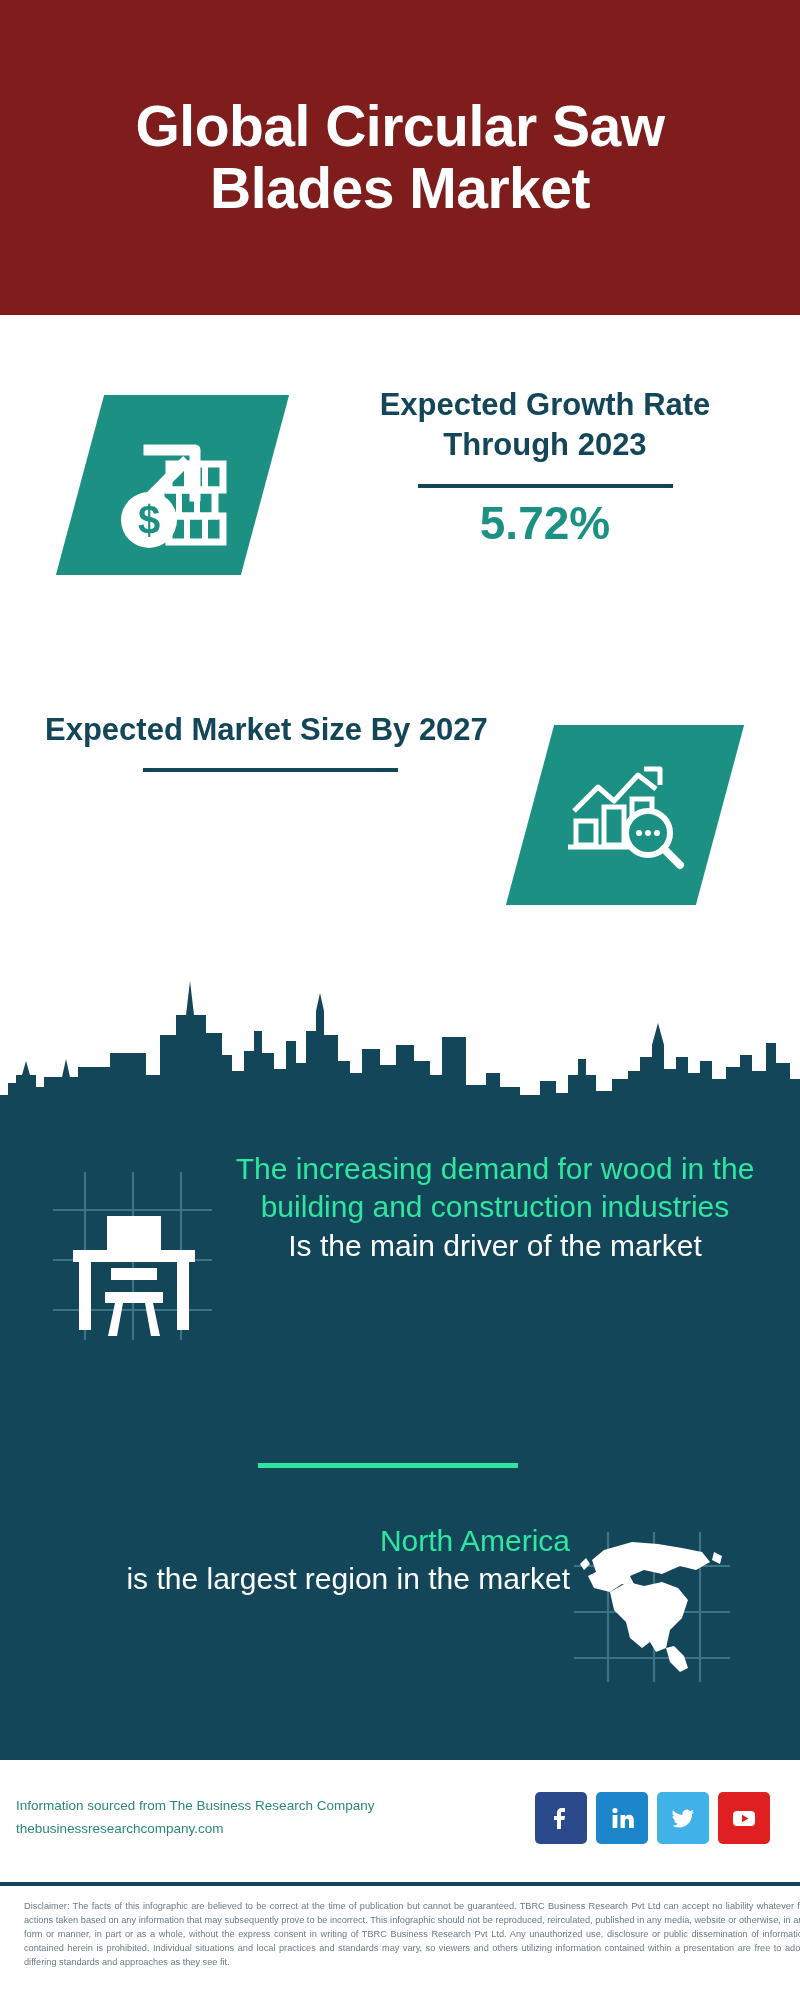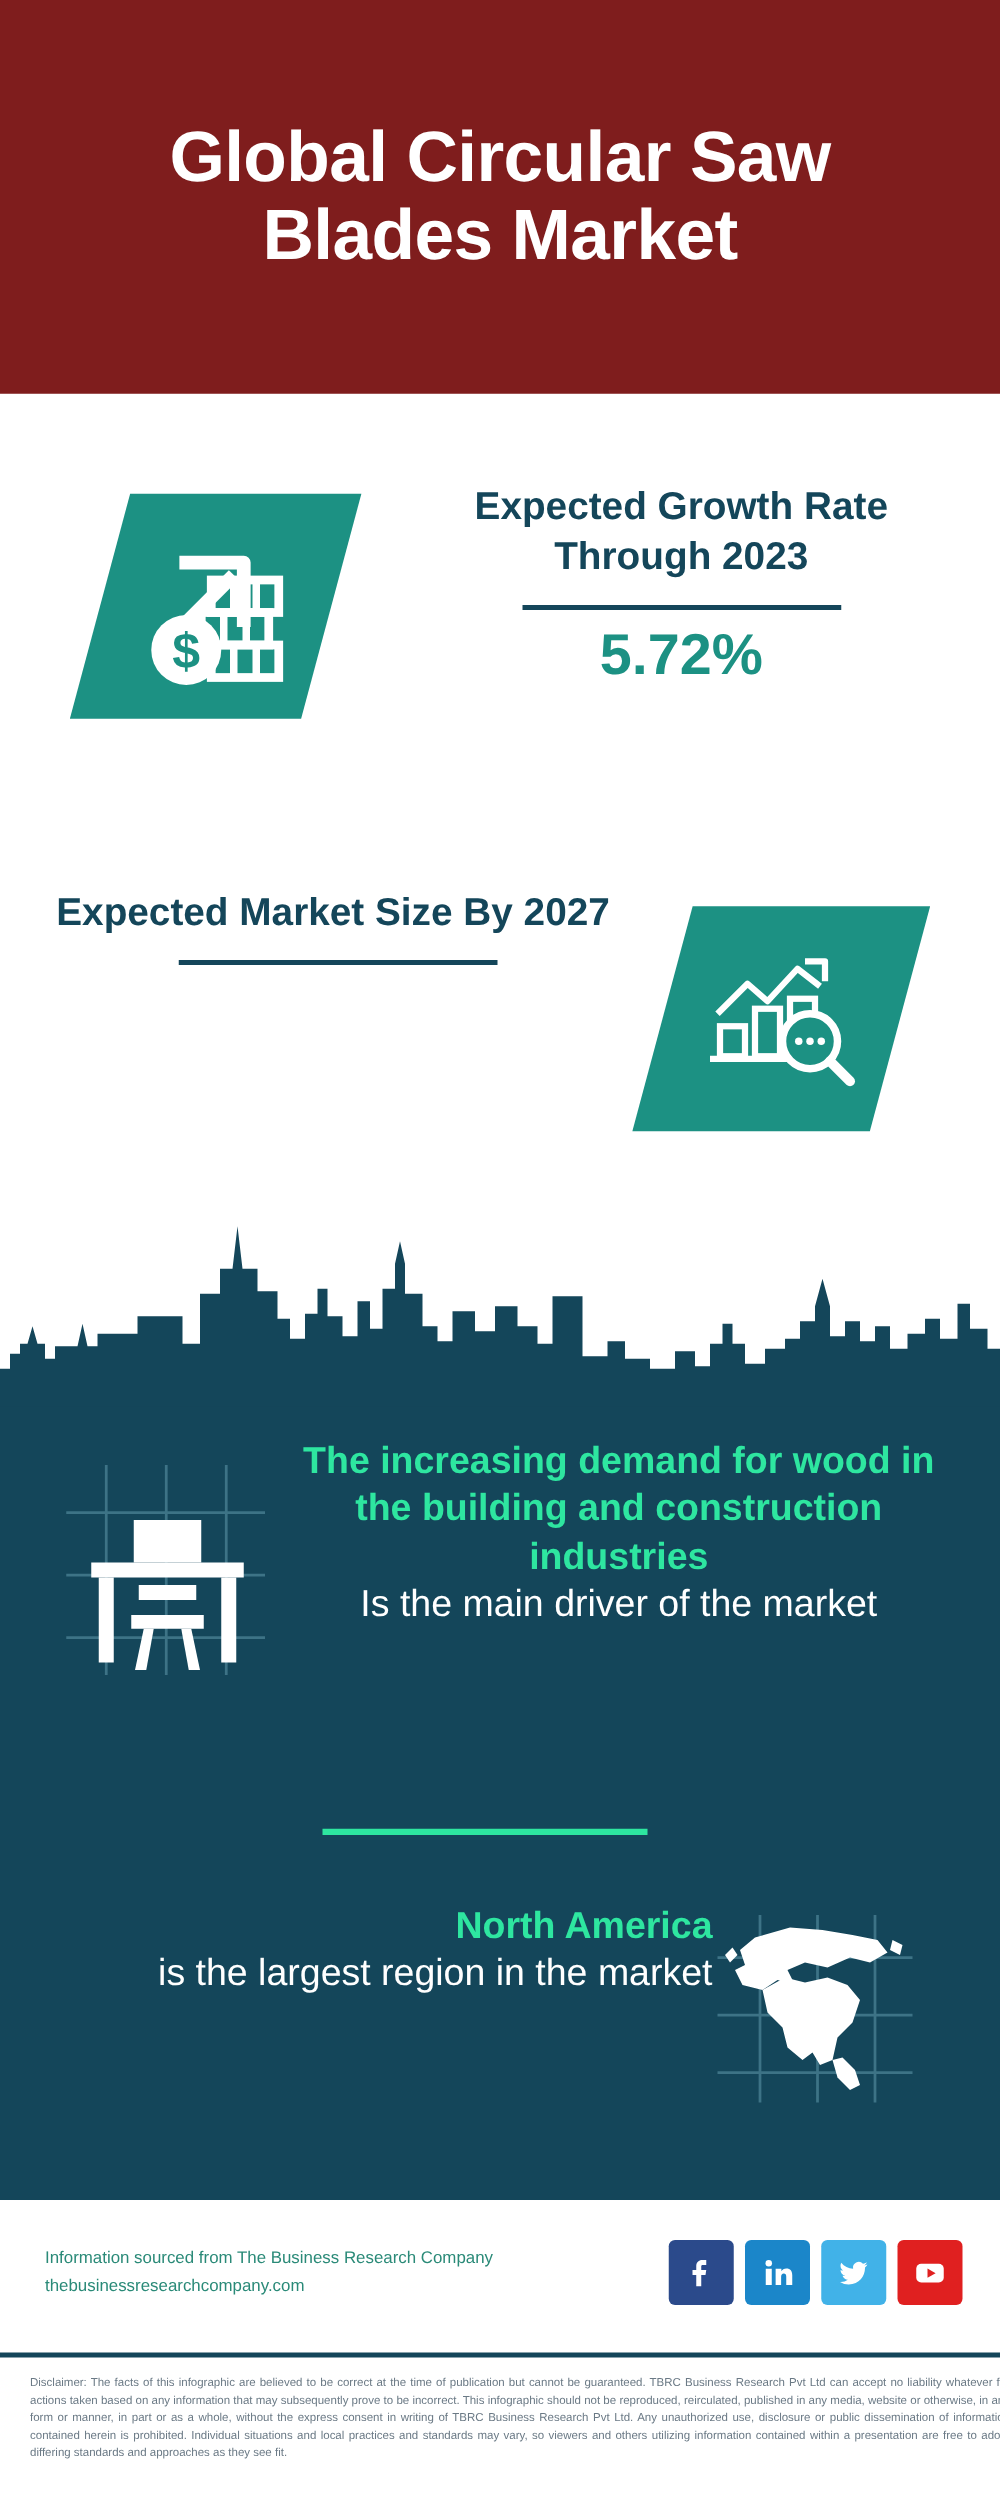--- a/index.html
+++ b/index.html
@@ -139,21 +139,21 @@
   }
   .driver-text {
     flex: 1;
     padding-right: 40px;
     text-align: center;
     padding-top: 10px;
   }
   .highlight {
     color: #2ee6a0;
     font-size: 30px;
-    font-weight: bold;
+    font-weight: normal;
     line-height: 1.28;
     display: block;
   }
   .plain {
     color: #ffffff;
     font-size: 30px;
     font-weight: normal;
     line-height: 1.28;
     display: block;
   }
@@ -192,21 +192,21 @@
   .footer {
     position: absolute;
     left: 0; top: 1760px;
     width: 800px;
     height: 115px;
     background: #ffffff;
     display: flex;
     align-items: center;
   }
   .footer-src {
-    padding-left: 36px;
+    padding-left: 16px;
     color: #2a8a78;
     font-size: 13.5px;
     line-height: 1.7;
     flex: 1;
   }
   .social-row {
     display: flex;
     gap: 9px;
     padding-right: 30px;
   }

